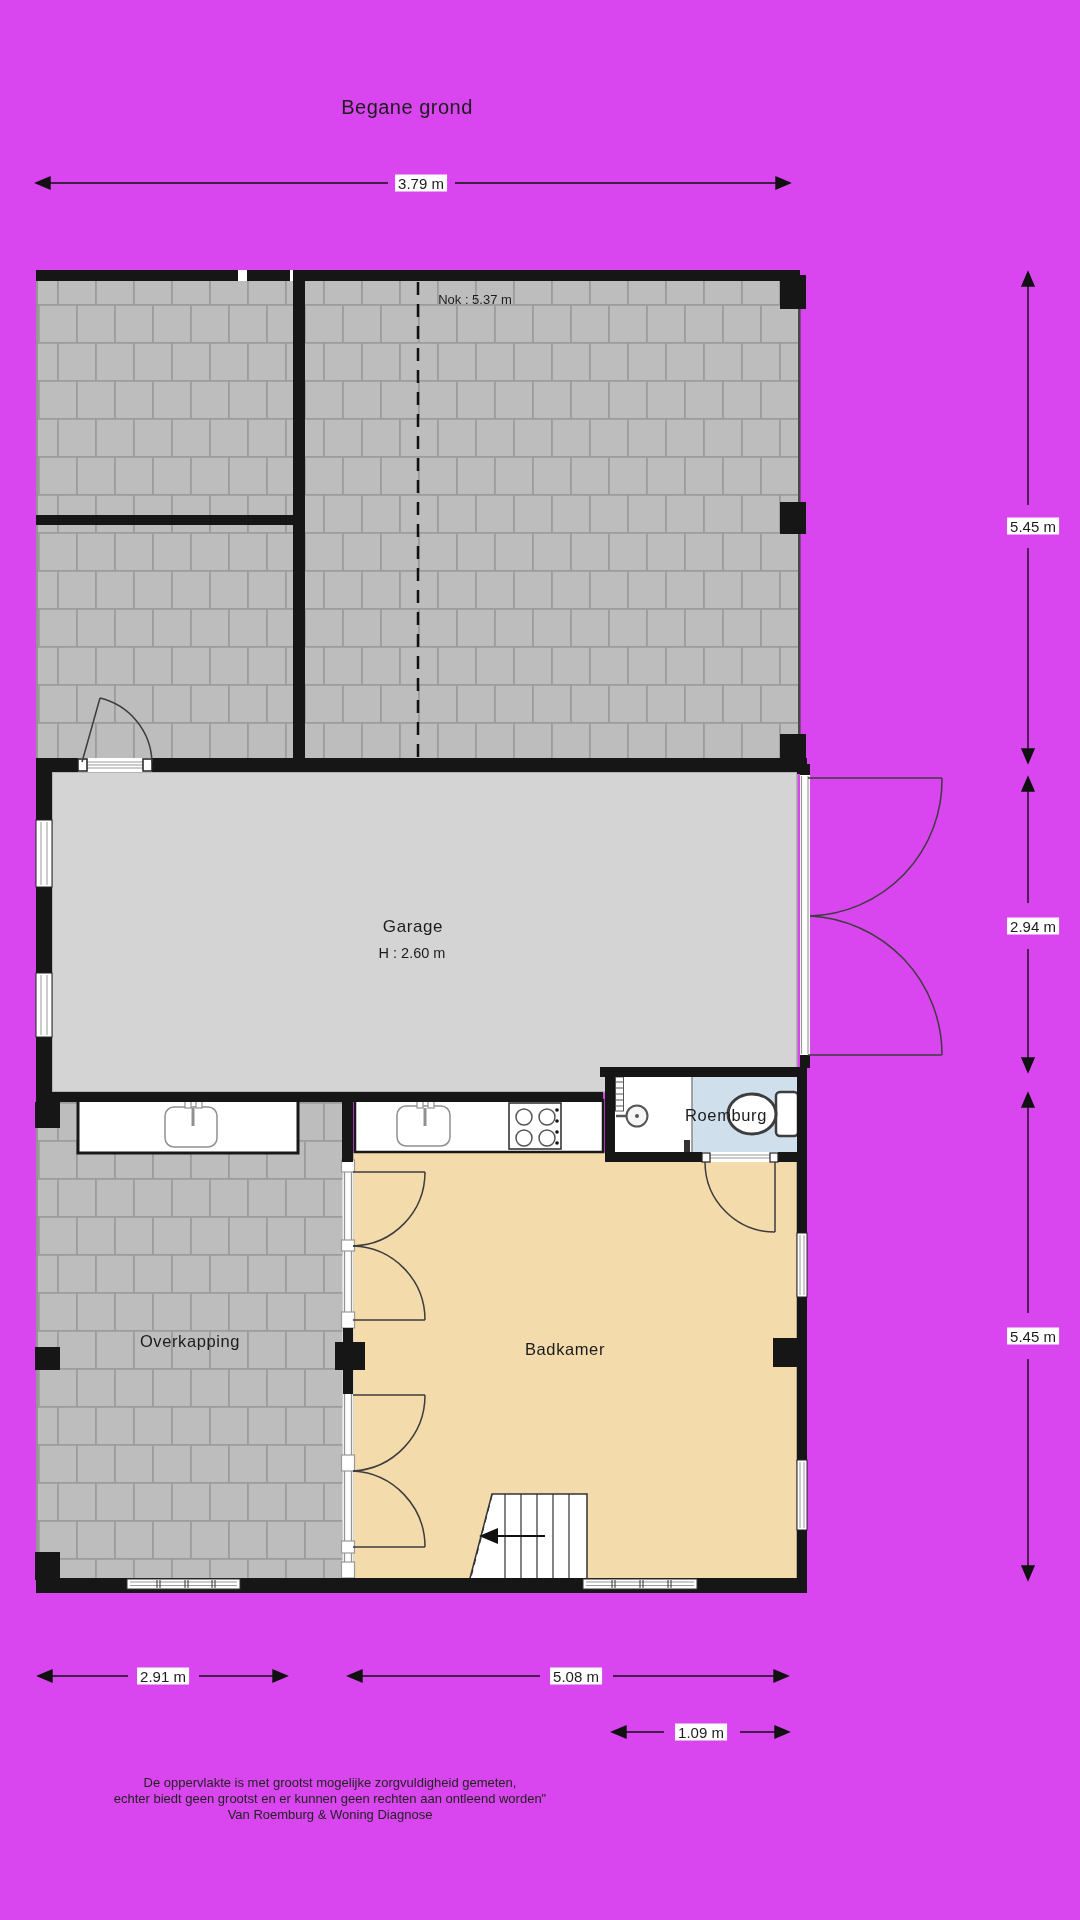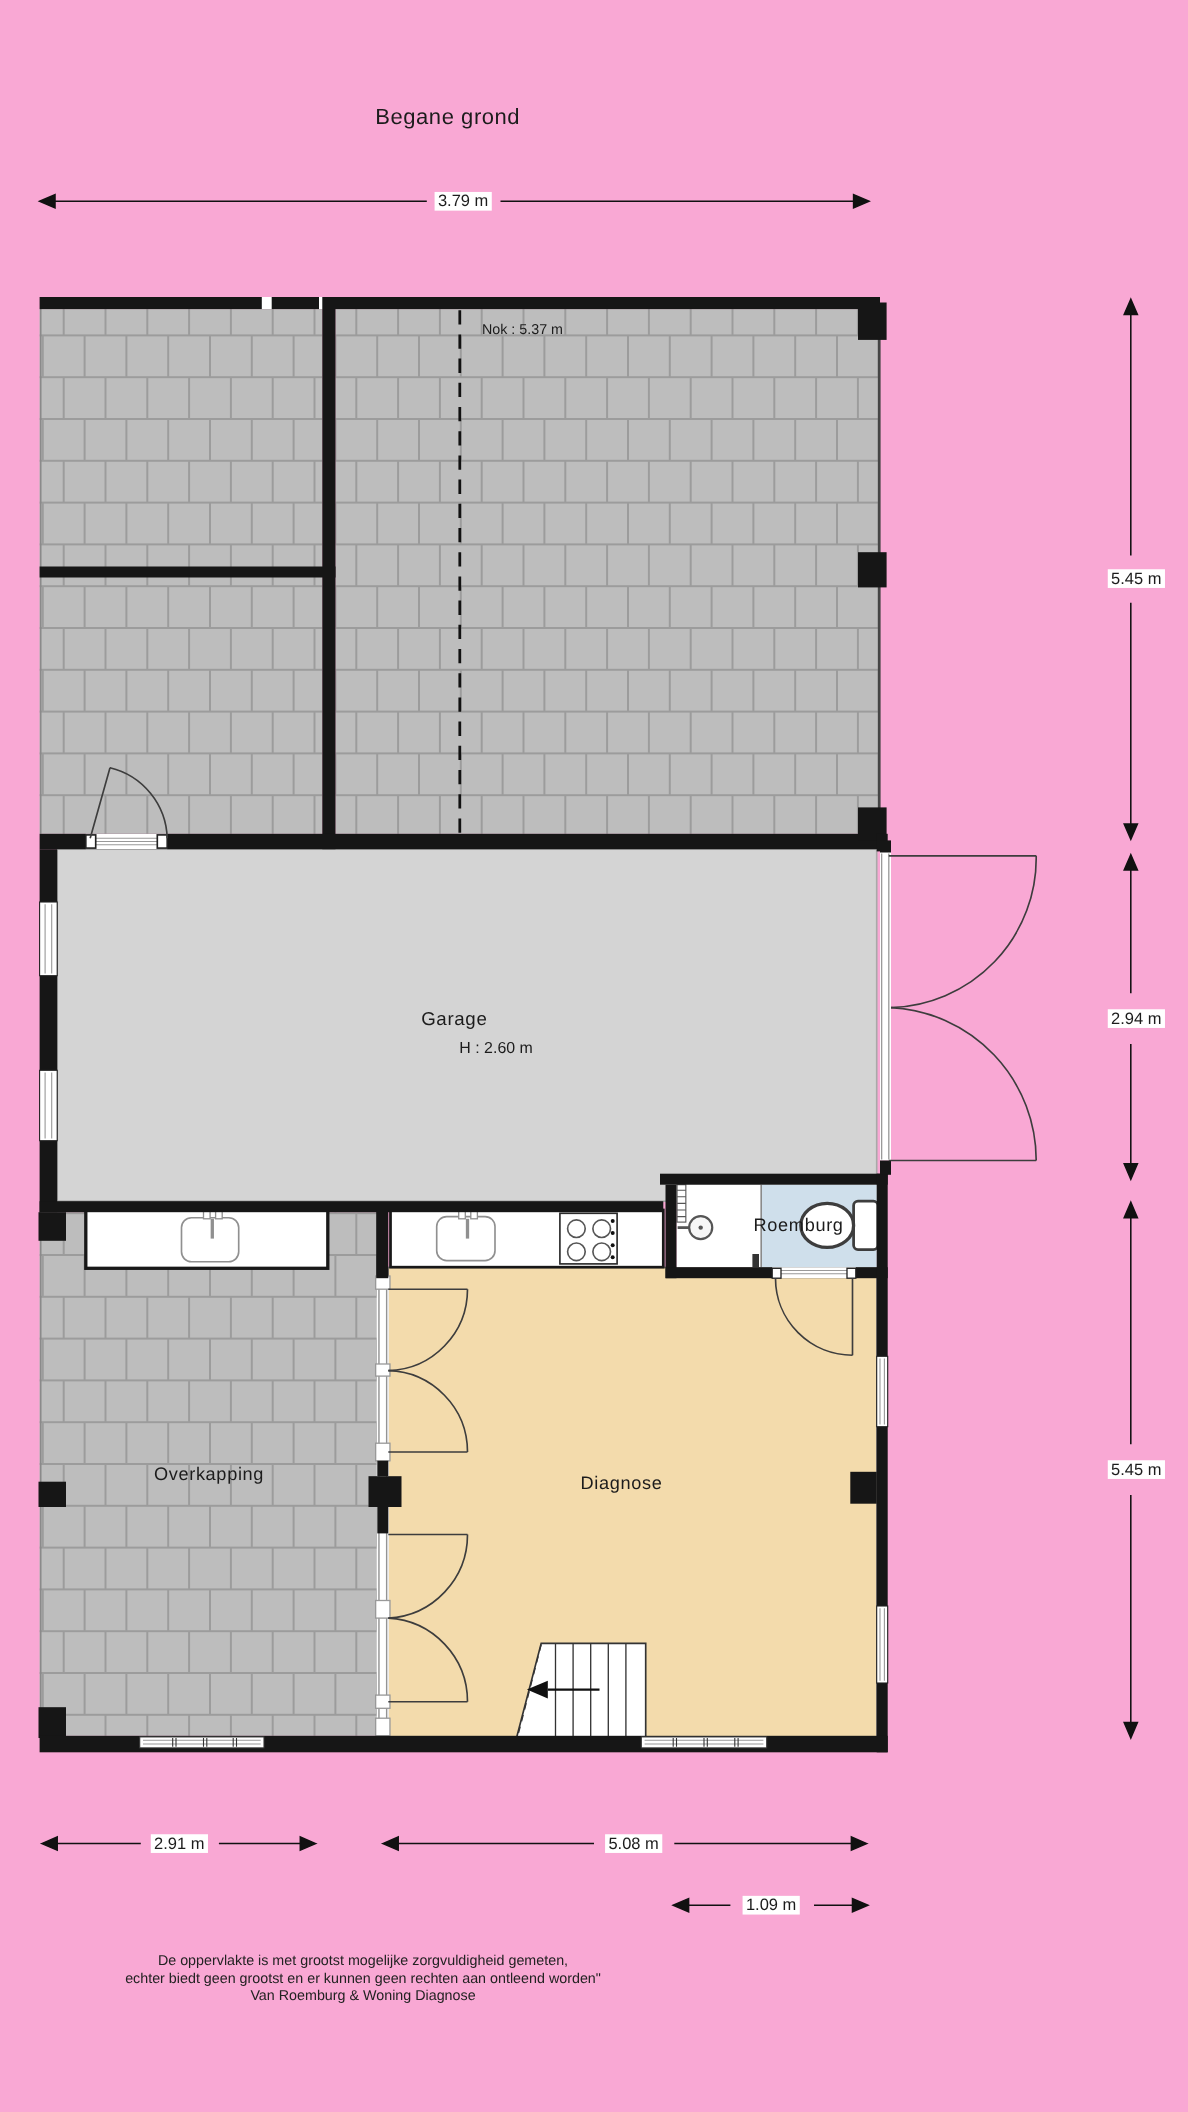--- a/index.html
+++ b/index.html
@@ -1,22 +1,22 @@
 <!DOCTYPE html>
 <html><head>
 <meta charset="utf-8">
 <style>
   html,body{margin:0;padding:0;background:#ffffff;}
-  #stage{position:relative;width:1080px;height:1920px;background:#f9a8d4;overflow:hidden;
+  #stage{position:relative;width:1080px;height:1920px;background:#d946ef;overflow:hidden;
          font-family:"Liberation Sans", sans-serif;color:#1a1a1a;}
   #plan-svg{position:absolute;left:0;top:0;}
   .lbl{position:absolute;transform:translate(-50%,-50%);white-space:nowrap;color:#1c1c1c;}
   .title{font-size:20px;letter-spacing:.5px;}
   .room{font-size:16.5px;letter-spacing:.6px;}
-  .room-sm{font-size:14.5px;margin-left:39px;}
+  .room-sm{font-size:14.5px;}
   .nok{font-size:13px;}
   .dim{font-size:15px;background:#ffffff;padding:0 3px;}
   .footer{font-size:13px;color:#222;}
 </style>
 </head>
 <body>
 
 <div id="stage">
 
   <svg id="plan-svg" width="1080" height="1920" viewBox="0 0 1080 1920">
@@ -240,21 +240,21 @@
       </g>
     </g>
   </svg>
 
   <div class="lbl title" style="left:407px;top:107px">Begane grond</div>
   <div class="lbl nok" style="left:475px;top:299px">Nok : 5.37 m</div>
   <div class="lbl room" style="font-size:17px;left:413px;top:927px">Garage</div>
   <div class="lbl room-sm" style="left:412px;top:953px">H : 2.60 m</div>
   <div class="lbl room" style="left:726px;top:1115px">Roemburg</div>
   <div class="lbl room" style="left:190px;top:1341px">Overkapping</div>
-  <div class="lbl room" style="left:565px;top:1349px">Diagnose</div>
+  <div class="lbl room" style="left:565px;top:1349px">Badkamer</div>
 
   <div class="lbl dim" style="left:421px;top:183px">3.79 m</div>
   <div class="lbl dim" style="left:1033px;top:526px">5.45 m</div>
   <div class="lbl dim" style="left:1033px;top:926px">2.94 m</div>
   <div class="lbl dim" style="left:1033px;top:1336px">5.45 m</div>
   <div class="lbl dim" style="left:163px;top:1676px">2.91 m</div>
   <div class="lbl dim" style="left:576px;top:1676px">5.08 m</div>
   <div class="lbl dim" style="left:701px;top:1732px">1.09 m</div>
 
   <div class="lbl footer" style="left:330px;top:1782px">De oppervlakte is met grootst mogelijke zorgvuldigheid gemeten,</div>

